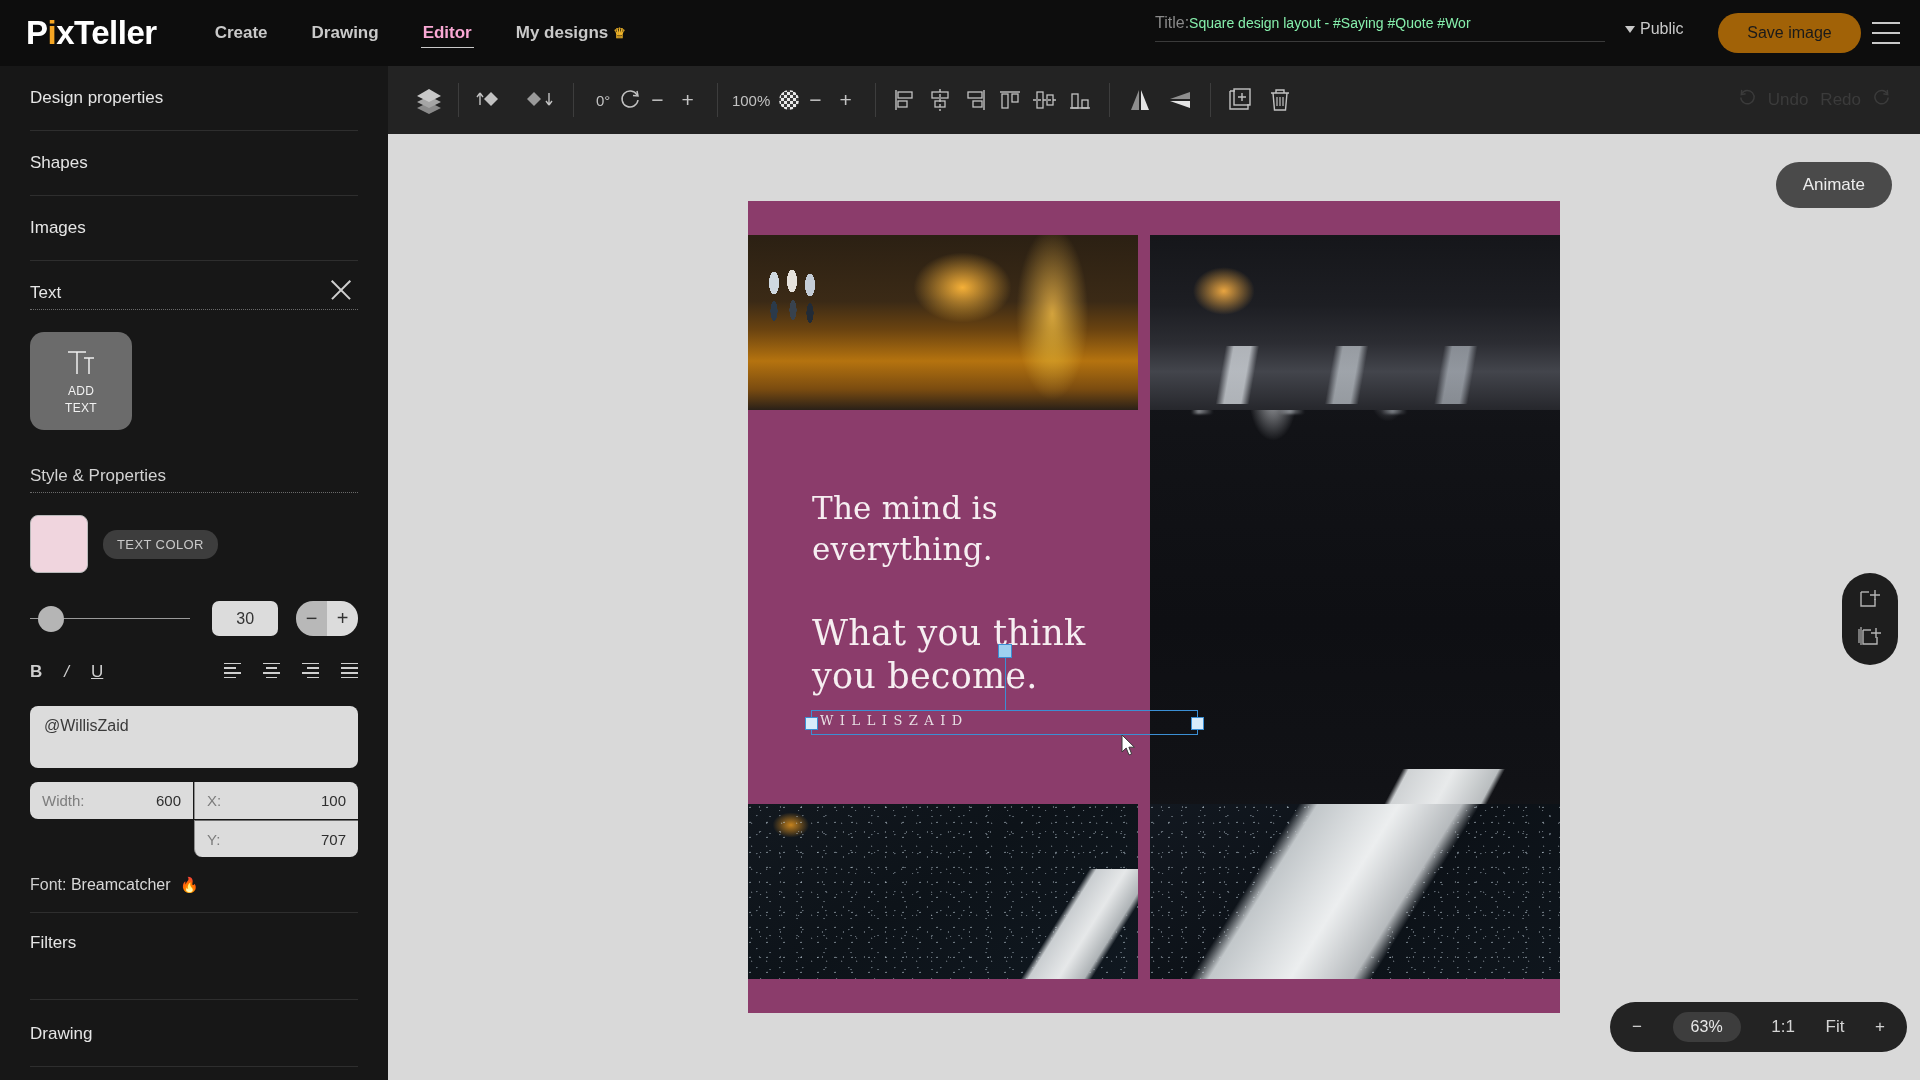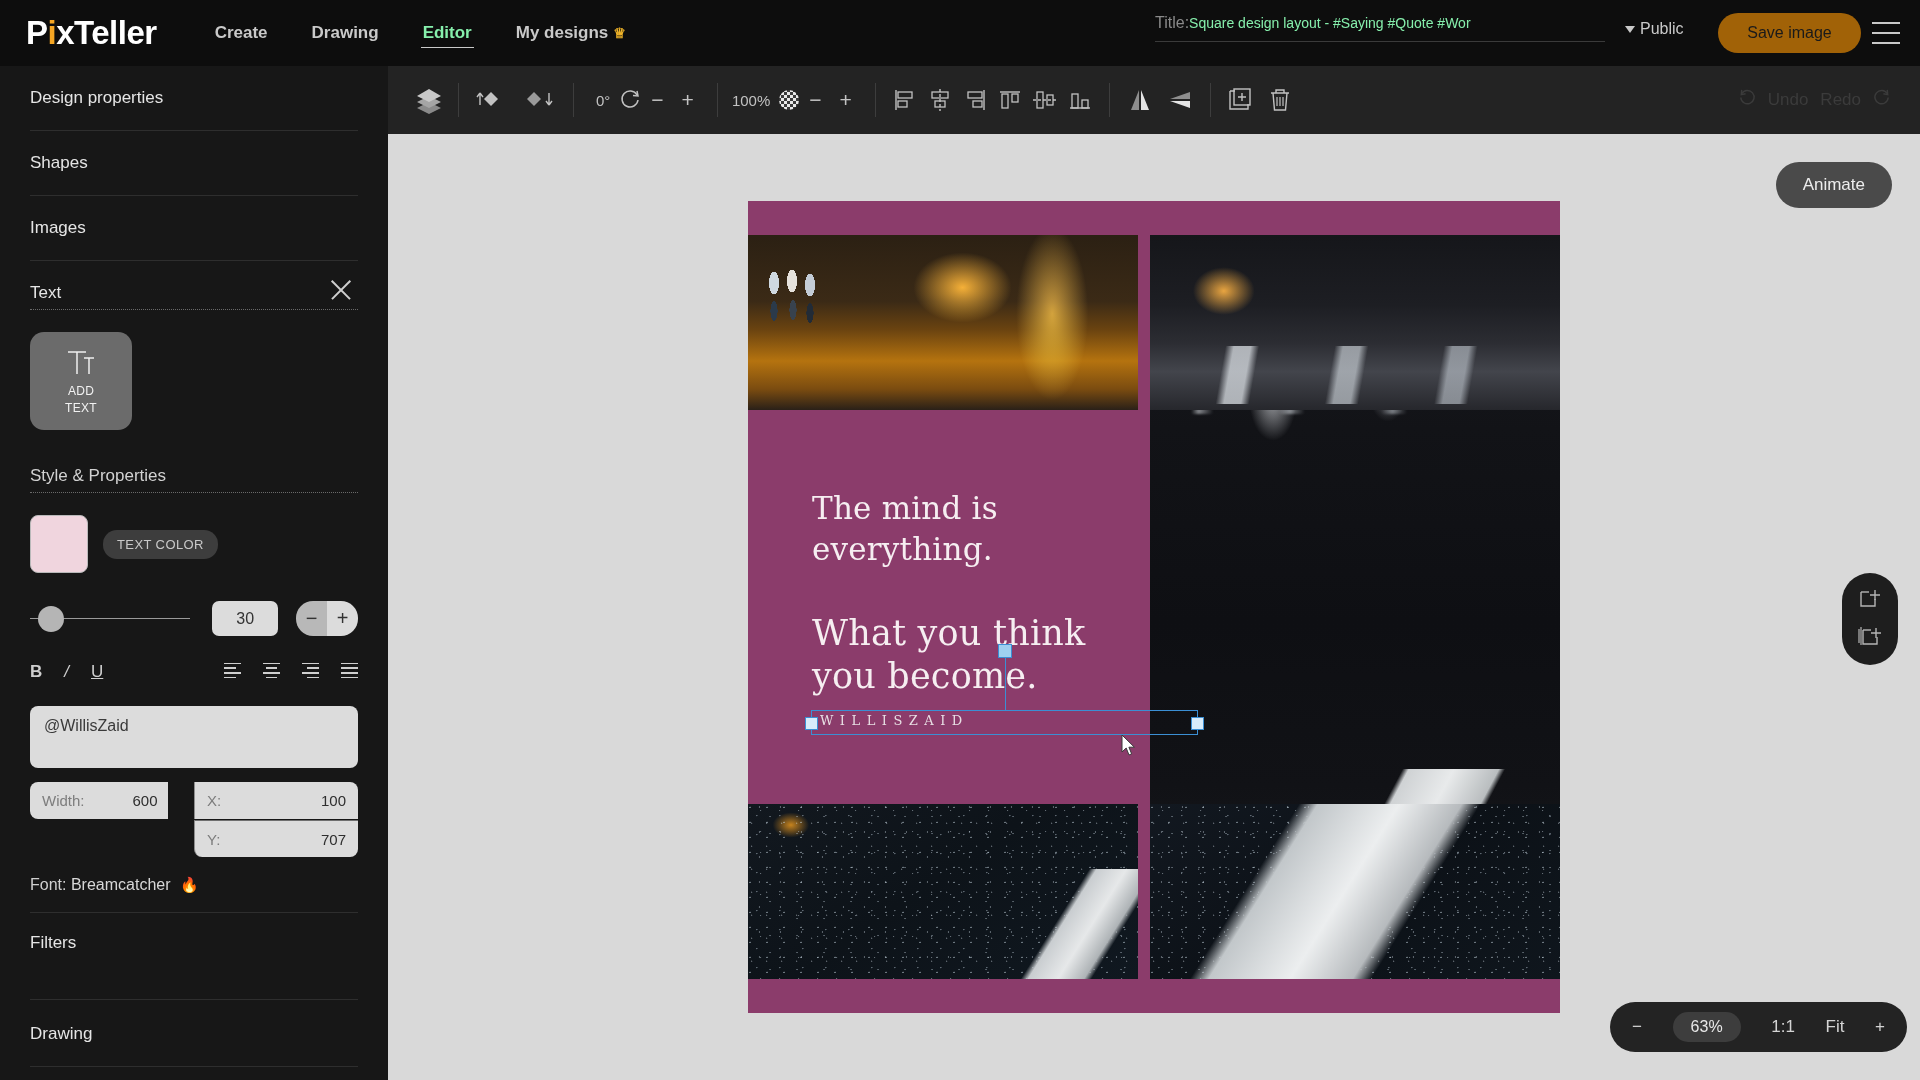--- a/index.html
+++ b/index.html
@@ -19,21 +19,21 @@
   .logo {
     margin-left: 26px; font-size: 33px; font-weight: 700; color: #ffffff;
     letter-spacing: -0.5px; position: relative; white-space: nowrap;
   }
   .logo .dot { color: #f5a623; }
   .nav { display: flex; align-items: center; margin-left: 56px; gap: 40px; font-weight: bold; }
   .nav a {
     color: #c9c9c9; font-size: 17px; text-decoration: none; padding: 4px 2px;
     white-space: nowrap;
   }
-  .nav a.active { color: #86efac; border-bottom: 1.5px solid #c9c9c9; }
+  .nav a.active { color: #f9a8d4; border-bottom: 1.5px solid #c9c9c9; }
   .crown { color: #f0b429; font-size: 14px; margin-left: 5px; }
 
   .titlewrap {
     position: absolute; left: 1155px; top: 14px; width: 450px;
     display: flex; align-items: baseline; 
     border-bottom: 1px solid #3a3a3a; padding-bottom: 9px;
     overflow: hidden;
   }
   .titlewrap .tlabel { color: #8a8a8a; font-size: 16px; }
   .titlewrap .tval {
@@ -147,21 +147,21 @@
     margin: 24px 30px 0; height: 62px; background: #dcdcdc; border-radius: 8px;
     padding: 11px 14px; color: #3a3a3a; font-size: 16px; cursor: text;
   }
   .wxy { margin: 14px 30px 0; position: relative; height: 78px; }
   .fld {
     position: absolute; height: 37px; background: #dcdcdc; display: flex;
     align-items: center; padding: 0 12px; font-size: 15px; cursor: text;
   }
   .fld .k { color: #7d7d7d; }
   .fld .v { color: #2e2e2e; margin-left: auto; }
-  .f-w { left: 0; top: 0; width: 138px; border-radius: 8px 0 0 8px; gap: 48px; }
+  .f-w { left: 0; top: 0; width: 163px; border-radius: 8px 0 0 8px; gap: 48px; }
   .f-x { left: 164px; top: 0; width: 164px; border-radius: 0 8px 0 0;
          border-left: 1.5px solid #8e8e8e; }
   .f-y { left: 164px; top: 38px; width: 164px; border-radius: 0 0 8px 8px;
          border-top: 1px solid #6f6f6f; border-left: 1.5px solid #8e8e8e; }
 
   .fontrow {
     margin: 0 30px; padding: 16px 0 18px; border-bottom: 1px solid #2e2e2e;
     color: #cfcfcf; font-size: 16px; cursor: pointer;
   }
   .fontrow .fname { color: #d8d8d8; }

